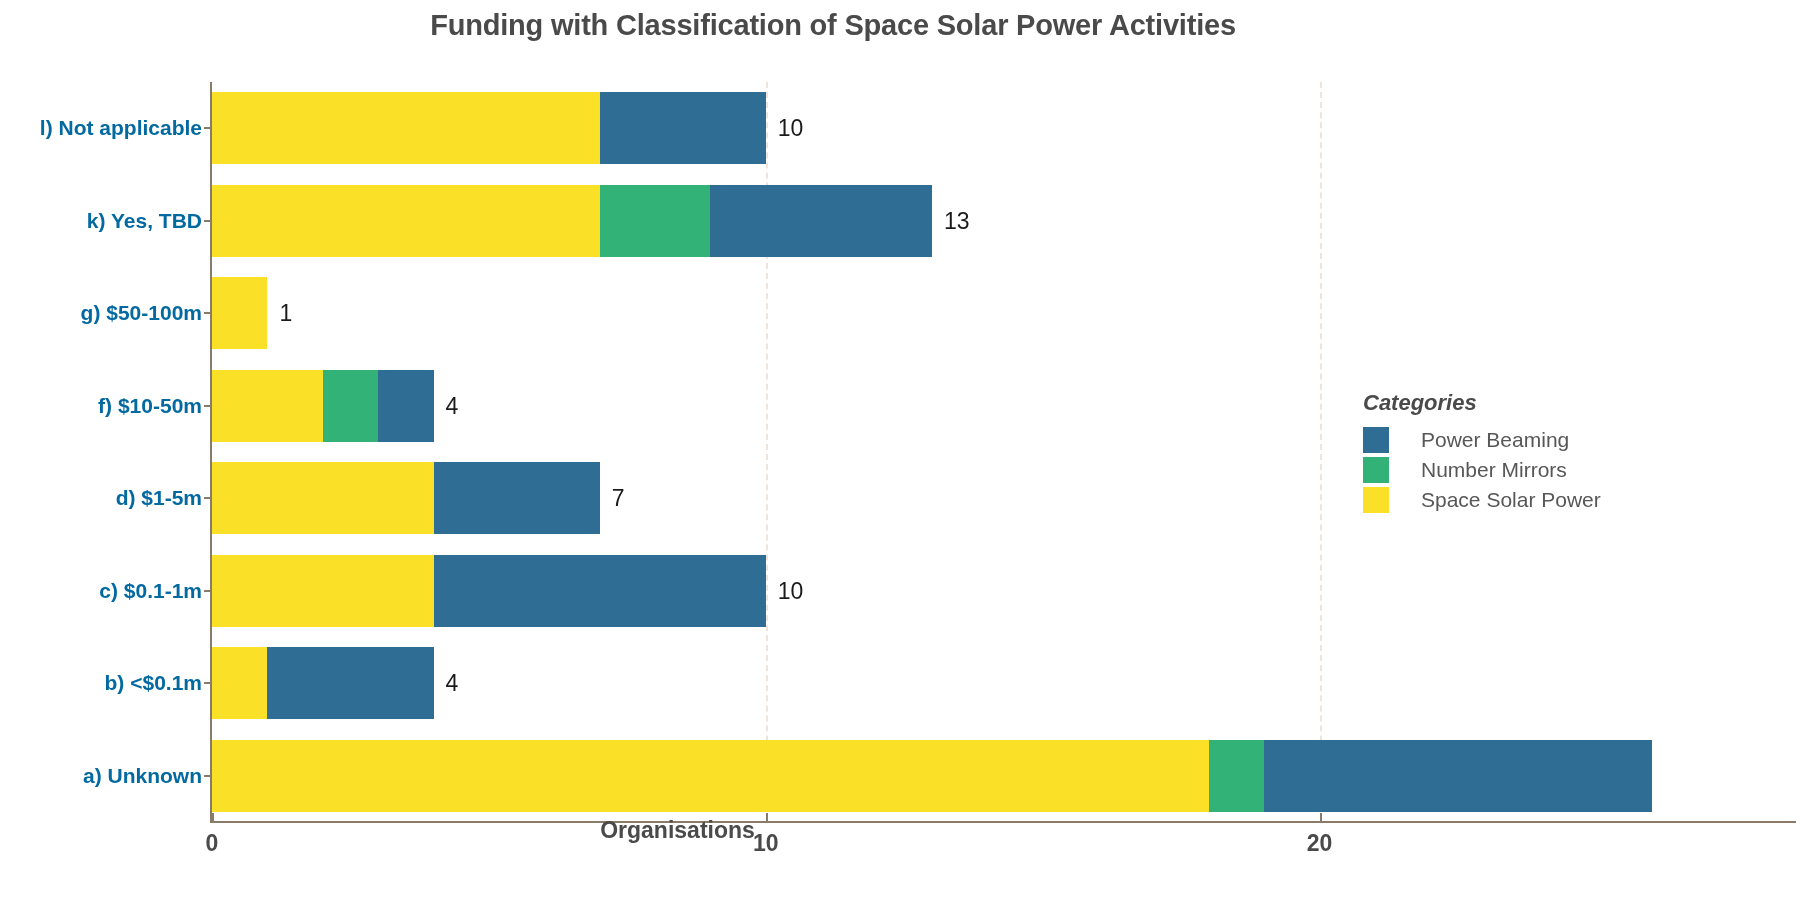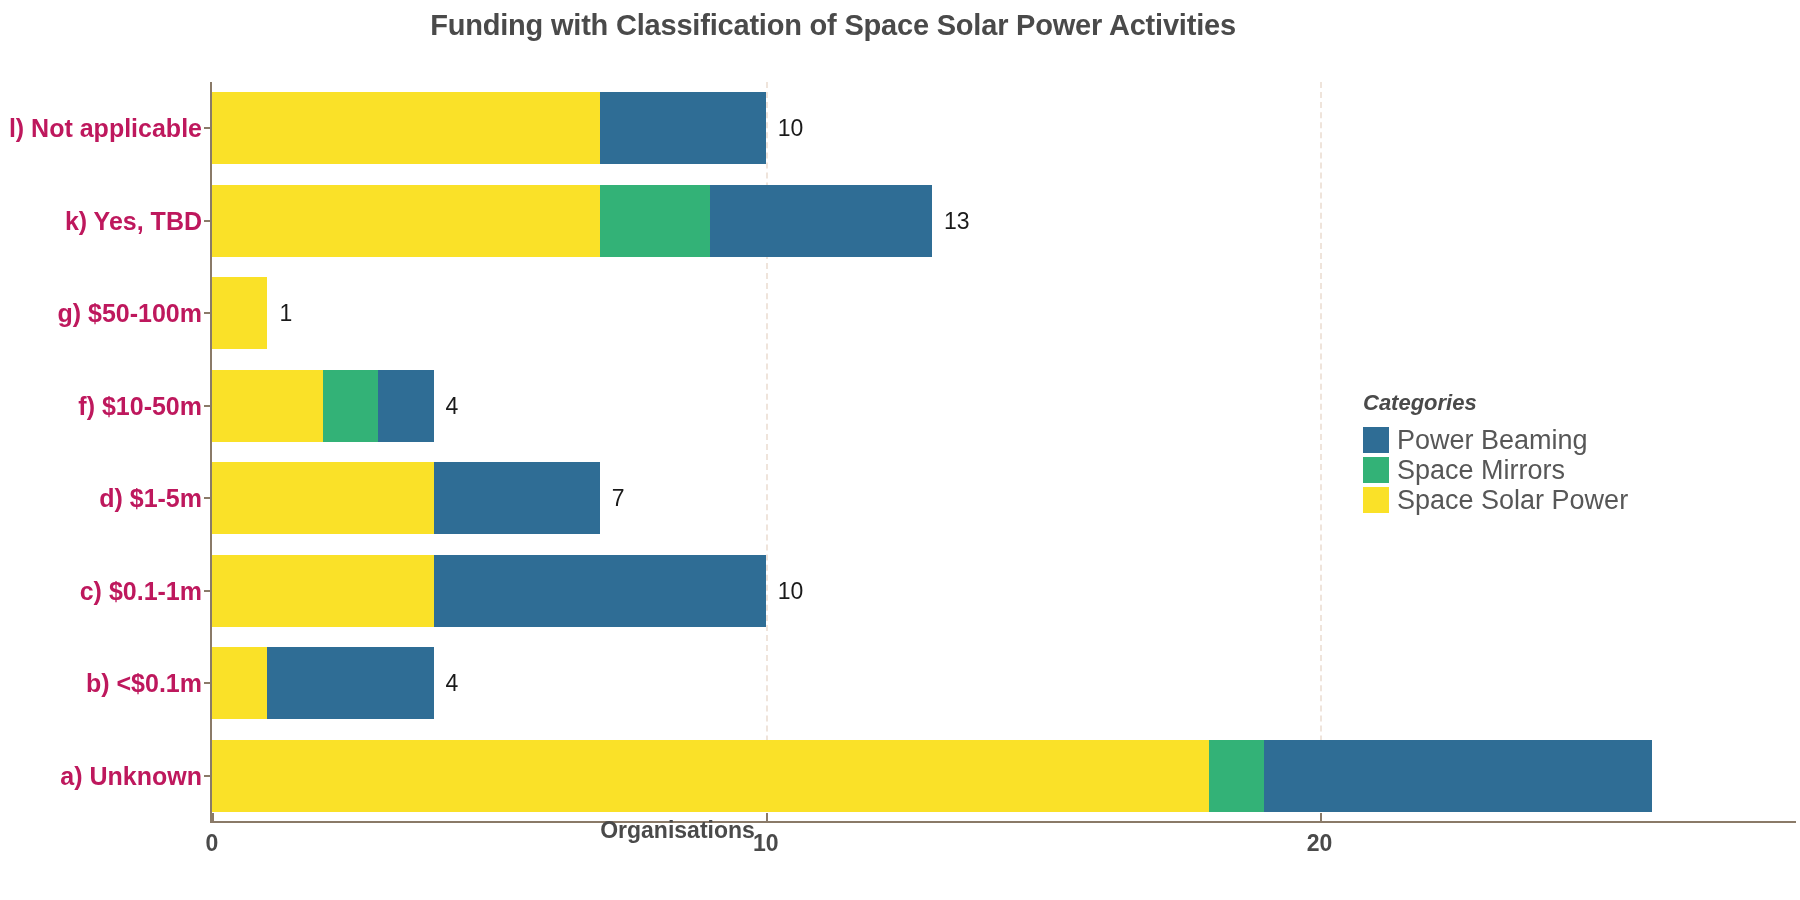--- a/index.html
+++ b/index.html
@@ -107,23 +107,23 @@
     font-size: 23px;
     color: #1a1a1a;
     white-space: nowrap;
     font-family: "Liberation Sans", sans-serif;
   }
   .ytick-label {
     position: absolute;
     right: 10px;
     transform: translateY(-50%);
     white-space: nowrap;
-    font-size: 25px;
-    font-weight: bold;
-    color: #be185d;
+    font-size: 21px;
+    font-weight: bold;
+    color: #0369a1;
   }
   .ytick-mark {
     position: absolute;
     right: 0;
     width: 8px;
     height: 2px;
     background: #8a7a68;
     transform: translateY(-50%);
   }
   .ylabels {
@@ -196,22 +196,22 @@
     display: flex;
     align-items: center;
     height: 30px;
   }
   .legend-swatch {
     width: 26px;
     height: 26px;
     flex: 0 0 26px;
   }
   .legend-label {
-    margin-left: 8px;
-    font-size: 27px;
+    margin-left: 32px;
+    font-size: 21px;
     color: #575757;
     white-space: nowrap;
   }
 </style>
 </head>
 <body>
 
 <div class="chart-root">
 
   <div class="title-block">
@@ -324,21 +324,21 @@
 
   <div class="legend">
     <div class="legend-title">Categories</div>
     <div id="legend-items">
         <div class="legend-item">
           <span class="legend-swatch" style="background: rgb(47, 109, 149);"></span>
           <span class="legend-label">Power Beaming</span>
         </div>
         <div class="legend-item">
           <span class="legend-swatch" style="background: rgb(51, 178, 119);"></span>
-          <span class="legend-label">Space Mirrors</span>
+          <span class="legend-label">Number Mirrors</span>
         </div>
         <div class="legend-item">
           <span class="legend-swatch" style="background: rgb(250, 225, 40);"></span>
           <span class="legend-label">Space Solar Power</span>
         </div>
       </div>
   </div>
 
 </div>
 

